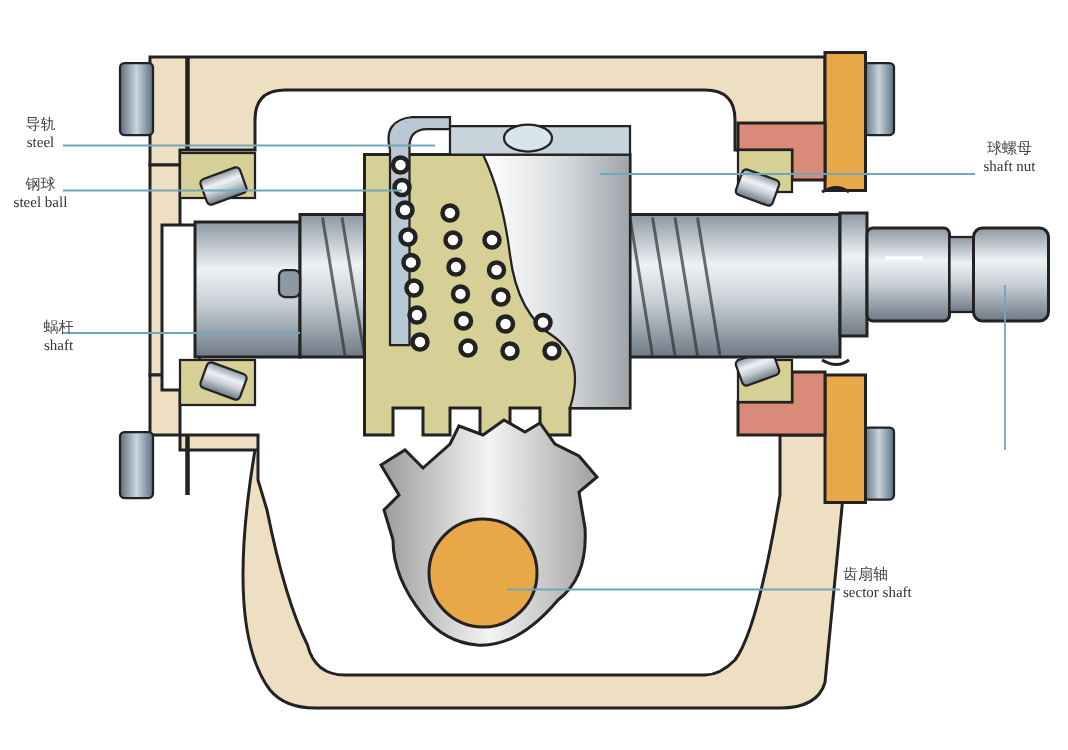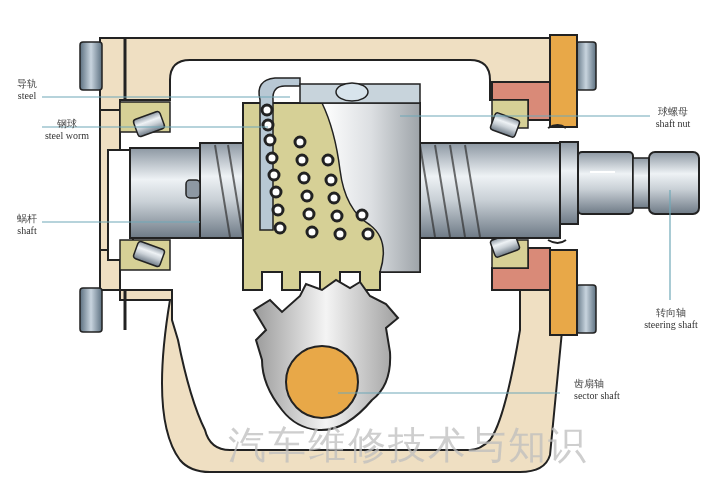--- a/index.html
+++ b/index.html
@@ -145,35 +145,30 @@
       <line x1="400" y1="116" x2="650" y2="116"></line>
       <line x1="670" y1="190" x2="670" y2="300"></line>
       <line x1="338" y1="393" x2="560" y2="393"></line>
     </g>
   </svg>
 
   <div class="label" style="left:8px; top:78px; width:38px;">
     <span class="zh">导轨</span>
     <span class="en">steel</span>
   </div>
-  <div class="label" style="left:2px; top:118px; width:50px;margin-left:40px;">
+  <div class="label" style="left:2px; top:118px; width:50px;">
     <span class="zh">钢球</span>
-    <span class="en">steel worm</span>
+    <span class="en">steel ball</span>
   </div>
-  <div class="label" style="left:8px; top:213px; width:38px;">
+  <div class="label" style="left:20px; top:213px; width:38px;">
     <span class="zh">蜗杆</span>
     <span class="en">shaft</span>
   </div>
-  <div class="label" style="left:648px; top:106px; width:50px;">
+  <div class="label" style="left:648px; top:94px; width:50px;">
     <span class="zh">球螺母</span>
     <span class="en">shaft nut</span>
   </div>
-  <div class="label" style="left:636px; top:307px; width:70px;">
-    <span class="zh">转向轴</span>
-    <span class="en">steering shaft</span>
-  </div>
-  <div class="label" style="left:574px; top:378px; width:58px; text-align:left;">
+  <div class="label" style="left:562px; top:378px; width:58px; text-align:left;">
     <span class="zh">齿扇轴</span>
     <span class="en">sector shaft</span>
   </div>
 
-  <div class="watermark">汽车维修技术与知识</div>
 </div>
 
 </body></html>

